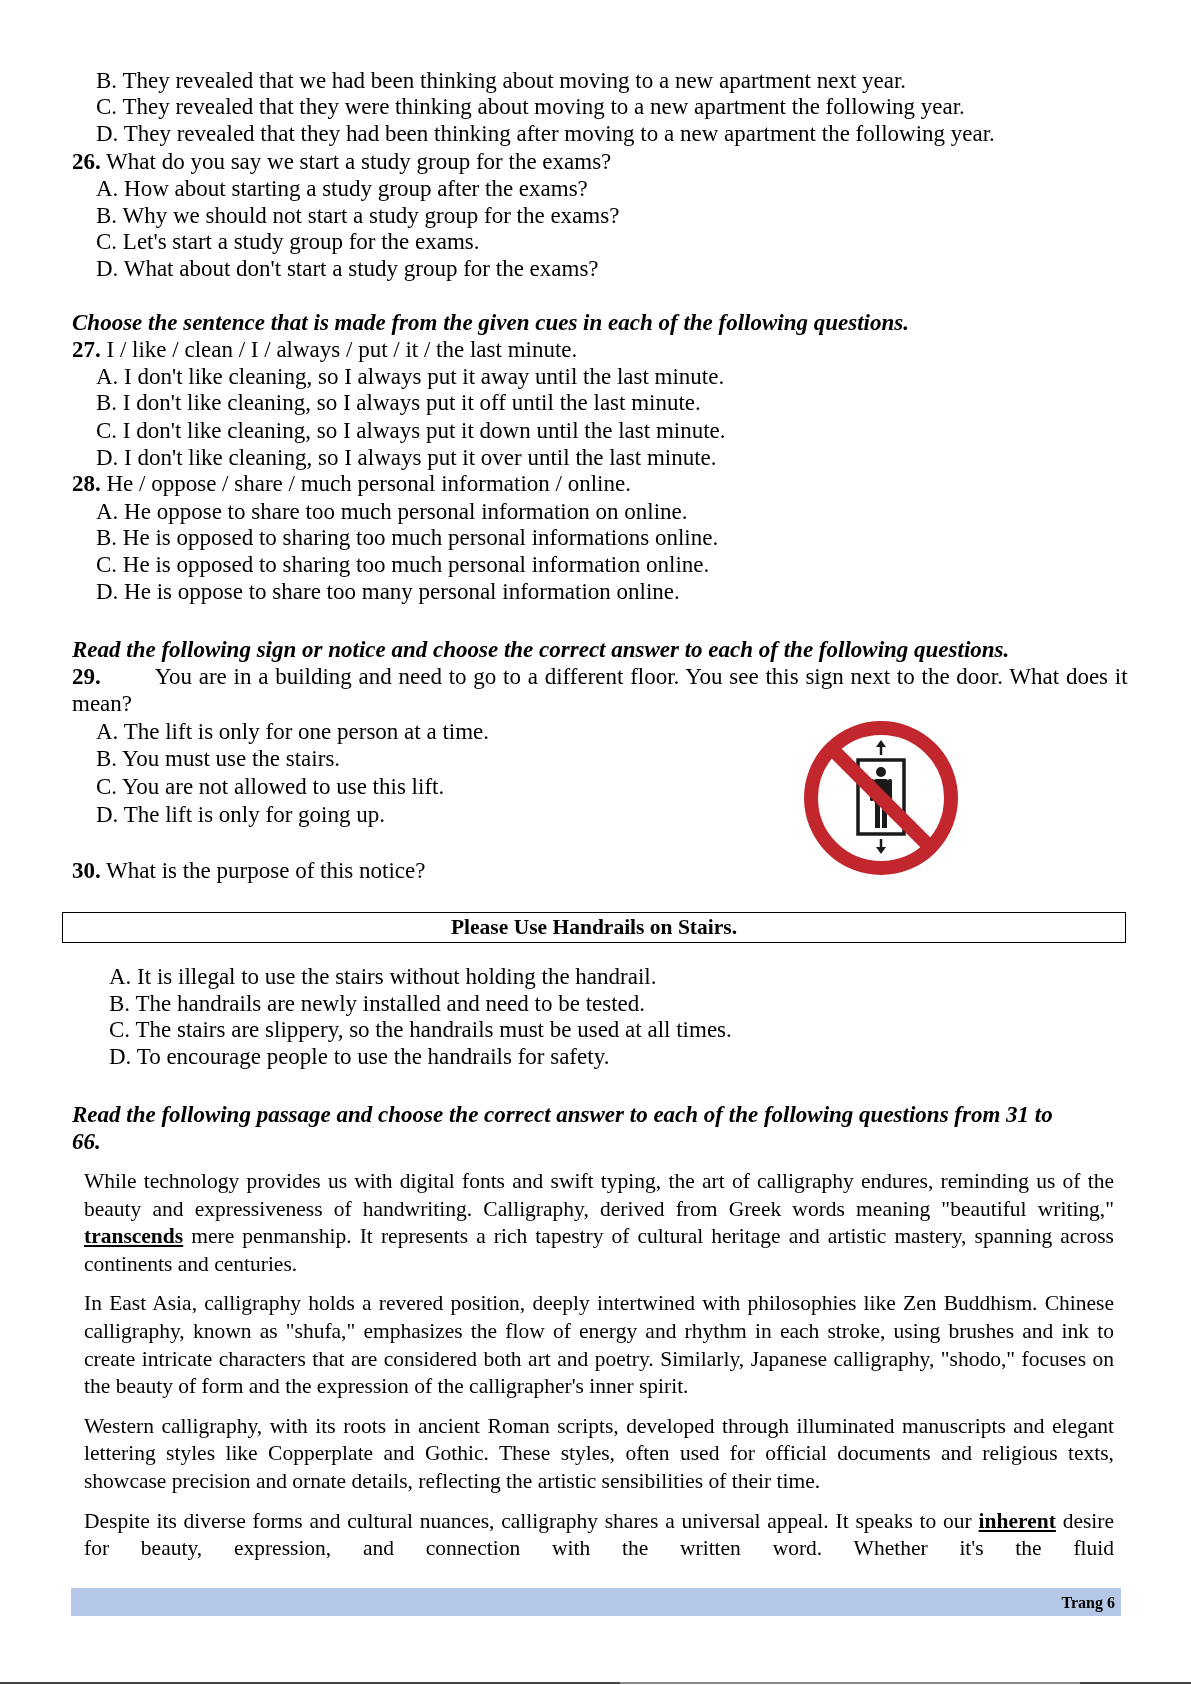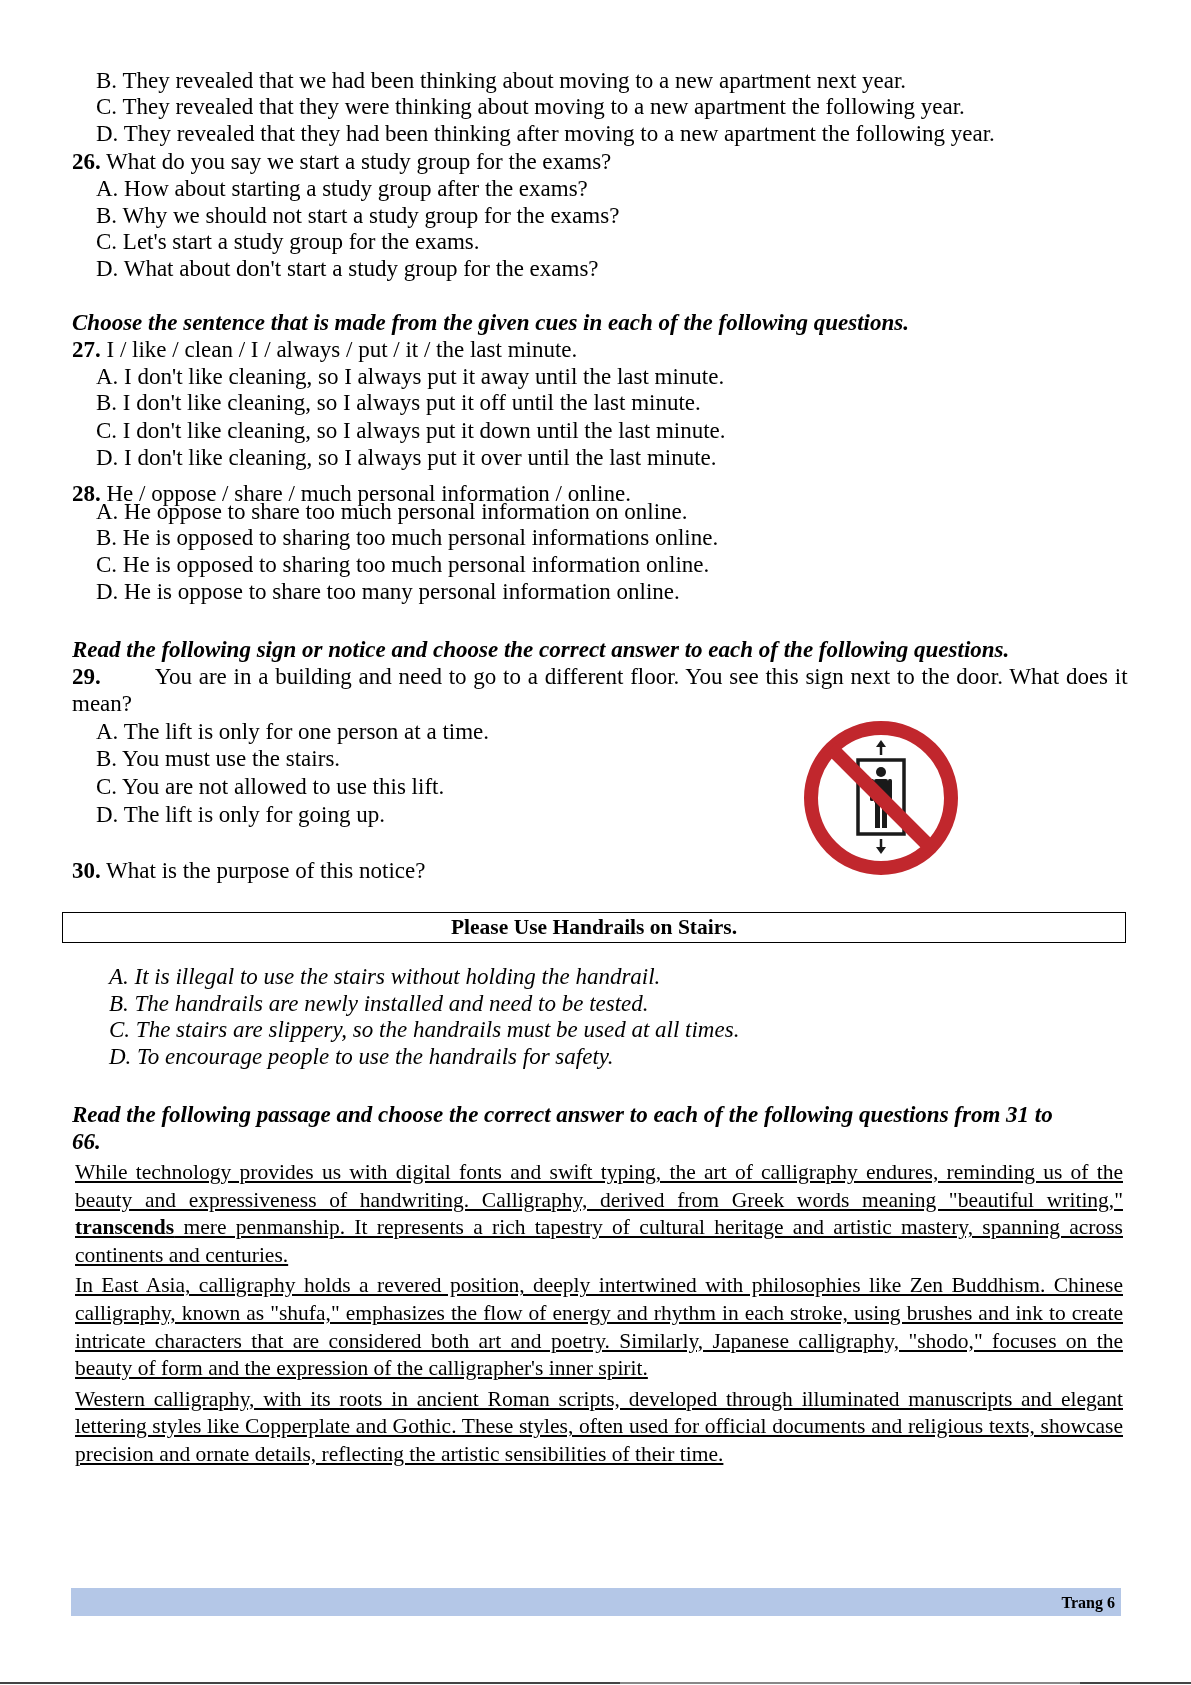--- a/index.html
+++ b/index.html
@@ -1,26 +1,26 @@
 <!DOCTYPE html>
 <html><head>
 <meta charset="utf-8">
 <style>
   html, body { margin:0; padding:0; background:#ffffff; }
   body { width:1191px; height:1685px; position:relative; overflow:hidden;
          font-family:"Liberation Serif","DejaVu Serif",serif; color:#000; }
   .line { position:absolute; font-size:23px; line-height:26px; white-space:nowrap; }
   .opt { left:96px; }
-  .opt2 { left:109px;font-style:italic; }
+  .opt2 { left:109px; }
   .q { left:72px; }
   .qnum { font-weight:bold; }
   .instr { left:72px; font-weight:bold; font-style:italic; }
   .just { position:absolute; left:72px; width:1054px; font-size:21.5px; line-height:27.6px;
           text-align:justify; }
-  .just p { margin:3px; text-align:justify; text-align-last:left;text-decoration:underline; }
+  .just p { margin:12px; text-align:justify; text-align-last:left; }
   .bu { font-weight:bold; text-decoration:underline; }
   .notice-box { position:absolute; left:62px; top:912px; width:1064px; height:31px;
                 border:1.5px solid #000; box-sizing:border-box; text-align:center;
                 font-size:21.5px; line-height:29px; font-weight:bold; }
   .sign { position:absolute; left:800px; top:717px; width:162px; height:162px; }
   .footer-band { position:absolute; left:71px; top:1588px; width:1050px; height:28px;
                  background:#b4c7e7; }
   .footer-text { position:absolute; right:6px; top:0; font-weight:bold; font-size:16px; line-height:30px; }
   .bottom-rule { position:absolute; left:0; top:1682px; width:1191px; height:2px; background:#444; }
   .bottom-rule .light { position:absolute; left:620px; top:0; width:460px; height:2px; background:#888; }
@@ -39,21 +39,21 @@
 <div class="line opt" style="top:256px">D. What about don't start a study group for the exams?</div>
 
 <div class="line instr" style="top:310px">Choose the sentence that is made from the given cues in each of the following questions.</div>
 
 <div class="line q" style="top:337px"><span class="qnum">27.</span><span> I / like / clean / I / always / put / it / the last minute.</span></div>
 <div class="line opt" style="top:364px">A. I don't like cleaning, so I always put it away until the last minute.</div>
 <div class="line opt" style="top:390px">B. I don't like cleaning, so I always put it off until the last minute.</div>
 <div class="line opt" style="top:418px">C. I don't like cleaning, so I always put it down until the last minute.</div>
 <div class="line opt" style="top:445px">D. I don't like cleaning, so I always put it over until the last minute.</div>
 
-<div class="line q" style="top:481px"><span class="qnum">28.</span><span> He / oppose / share / much personal information / online.</span></div>
+<div class="line q" style="top:471px"><span class="qnum">28.</span><span> He / oppose / share / much personal information / online.</span></div>
 <div class="line opt" style="top:499px">A. He oppose to share too much personal information on online.</div>
 <div class="line opt" style="top:525px">B. He is opposed to sharing too much personal informations online.</div>
 <div class="line opt" style="top:552px">C. He is opposed to sharing too much personal information online.</div>
 <div class="line opt" style="top:579px">D. He is oppose to share too many personal information online.</div>
 
 <div class="line instr" style="top:637px">Read the following sign or notice and choose the correct answer to each of the following questions.</div>
 
 <div class="line q" style="top:664px; width:1054px;"><span class="qnum">29.</span><span style="word-spacing:1px;margin-left:48px;"> You are in a building and need to go to a different floor. You see this sign next to the door. What does it</span></div>
 <div class="line q" style="top:691px">mean?</div>
 <div class="line opt" style="top:719px">A. The lift is only for one person at a time.</div>
@@ -92,20 +92,21 @@
 <div class="line opt2" style="top:1017px">C. The stairs are slippery, so the handrails must be used at all times.</div>
 <div class="line opt2" style="top:1044px">D. To encourage people to use the handrails for safety.</div>
 
 <div class="line instr" style="top:1102px">Read the following passage and choose the correct answer to each of the following questions from 31 to</div>
 <div class="line instr" style="top:1129px">66.</div>
 
 <div class="just" style="top:1156px">
   <p><span>While technology provides us with digital fonts and swift typing, the art of calligraphy endures, reminding us of the beauty and expressiveness of handwriting. Calligraphy, derived from Greek words meaning "beautiful writing," </span><span class="bu">transcends</span><span> mere penmanship. It represents a rich tapestry of cultural heritage and artistic mastery, spanning across continents and centuries.</span></p>
   <p>In East Asia, calligraphy holds a revered position, deeply intertwined with philosophies like Zen Buddhism. Chinese calligraphy, known as "shufa," emphasizes the flow of energy and rhythm in each stroke, using brushes and ink to create intricate characters that are considered both art and poetry. Similarly, Japanese calligraphy, "shodo," focuses on the beauty of form and the expression of the calligrapher's inner spirit.</p>
   <p>Western calligraphy, with its roots in ancient Roman scripts, developed through illuminated manuscripts and elegant lettering styles like Copperplate and Gothic. These styles, often used for official documents and religious texts, showcase precision and ornate details, reflecting the artistic sensibilities of their time.</p>
+  <p style="text-align-last:justify;"><span>Despite its diverse forms and cultural nuances, calligraphy shares a universal appeal. It speaks to our </span><span class="bu">inherent</span><span> desire for beauty, expression, and connection with the written word. Whether it's the fluid</span></p>
 </div>
 
 <div class="footer-band">
   <span class="footer-text">Trang 6</span>
 </div>
 
 <div class="bottom-rule">
     <div class="light"></div>
   </div>
 

